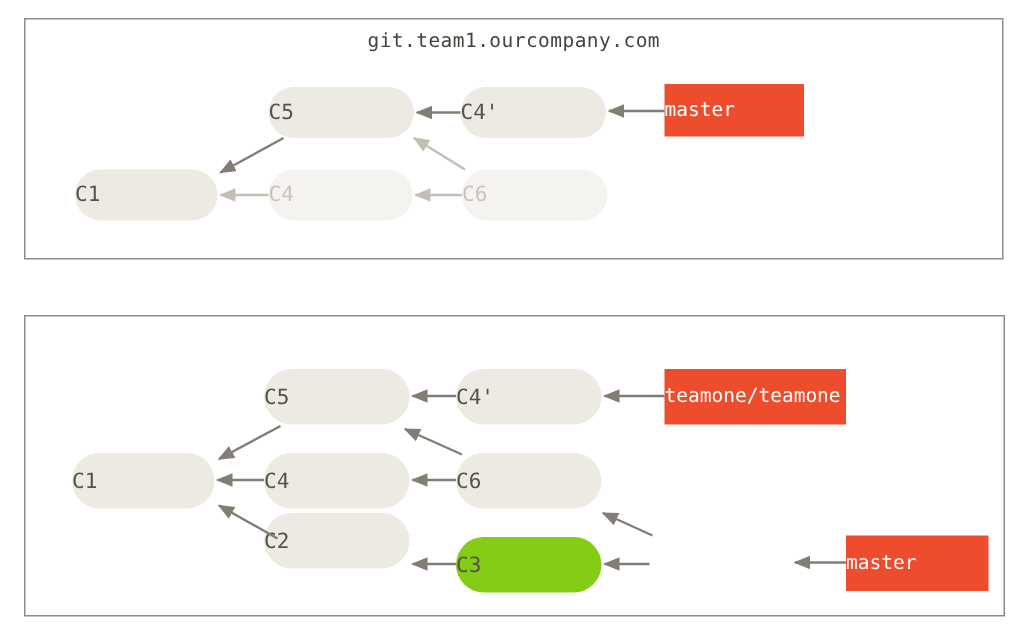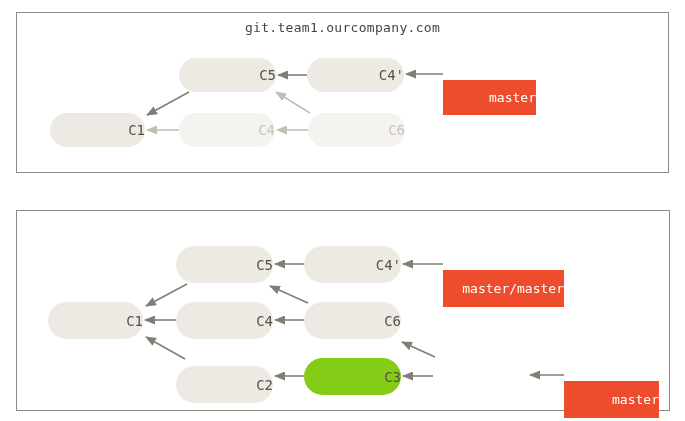--- a/index.html
+++ b/index.html
@@ -25,38 +25,37 @@
     text-align: center;
     font-size: 13px;
     letter-spacing: 0.3px;
     color: #45433e;
     white-space: pre;
   }
   .node {
     position: absolute;
     display: flex;
     align-items: center;
-    justify-content: flex-end;
+    justify-content: flex-start;
     box-sizing: border-box;
     white-space: pre;
   }
   .commit {
     background: #eceae3;
     color: #56524a;
     font-size: 14px;
   }
   .commit.faded {
     background: #f4f3ef;
     color: #c8c4ba;
   }
   .branch {
     background: #ee4d2d;
     color: #ffffff;
     font-size: 13px;
-    margin-top: 24px;
   }
   svg.arrows {
     position: absolute;
     left: 0;
     top: 0;
     overflow: visible;
     pointer-events: none;
   }
 </style>
 </head>
@@ -84,25 +83,25 @@
         <line x1="426" y1="61" x2="389" y2="61" stroke="#837e74" stroke-width="1.6" marker-end="url(#ah-n-0)"></line>
         <line x1="172" y1="79" x2="130" y2="102" stroke="#837e74" stroke-width="1.6" marker-end="url(#ah-n-0)"></line>
         <line x1="162" y1="117" x2="130" y2="117" stroke="#c2beb4" stroke-width="1.6" marker-end="url(#ah-f-0)"></line>
         <line x1="291" y1="117" x2="260" y2="117" stroke="#c2beb4" stroke-width="1.6" marker-end="url(#ah-f-0)"></line>
         <line x1="293" y1="100" x2="259" y2="79" stroke="#c2beb4" stroke-width="1.6" marker-end="url(#ah-f-0)"></line>
       </svg>
     </div>
     <div class="panel" style="left: 16px; top: 210px; width: 654px; height: 201px; border-color: rgb(143, 139, 132);">
       <div class="node commit" style="left: 159px; top: 35px; width: 97px; height: 37px; border-radius: 18.5px; background: rgb(236, 234, 227); color: rgb(86, 82, 74);"><span>C5</span></div>
       <div class="node commit" style="left: 287px; top: 35px; width: 97px; height: 37px; border-radius: 18.5px; background: rgb(236, 234, 227); color: rgb(86, 82, 74);"><span>C4'</span></div>
-      <div class="node branch" style="left: 426px; top: 35px; width: 121px; height: 37px; background: rgb(238, 77, 45); color: rgb(255, 255, 255);"><span>master/master</span></div>
+      <div class="node branch" style="left: 426px; top: 35px; width: 121px; height: 37px; background: rgb(238, 77, 45); color: rgb(255, 255, 255);"><span>teamone/teamone</span></div>
       <div class="node commit" style="left: 31px; top: 91px; width: 95px; height: 37px; border-radius: 18.5px; background: rgb(236, 234, 227); color: rgb(86, 82, 74);"><span>C1</span></div>
       <div class="node commit" style="left: 159px; top: 91px; width: 97px; height: 37px; border-radius: 18.5px; background: rgb(236, 234, 227); color: rgb(86, 82, 74);"><span>C4</span></div>
       <div class="node commit" style="left: 287px; top: 91px; width: 97px; height: 37px; border-radius: 18.5px; background: rgb(236, 234, 227); color: rgb(86, 82, 74);"><span>C6</span></div>
-      <div class="node commit" style="left: 159px; top: 155px; width: 97px; height: 37px; border-radius: 18.5px; background: rgb(236, 234, 227); color: rgb(86, 82, 74);"><span>C2</span></div>
+      <div class="node commit" style="left: 159px; top: 131px; width: 97px; height: 37px; border-radius: 18.5px; background: rgb(236, 234, 227); color: rgb(86, 82, 74);"><span>C2</span></div>
       <div class="node commit" style="left: 287px; top: 147px; width: 97px; height: 37px; border-radius: 18.5px; background: #84cc16; color: rgb(86, 82, 74);"><span>C3</span></div>
       <div class="node branch" style="left: 547px; top: 146px; width: 95px; height: 37px; background: rgb(238, 77, 45); color: rgb(255, 255, 255);"><span>master</span></div>
       <svg class="arrows" width="654" height="201">
         <defs>
           <marker id="ah-n-1" viewBox="0 0 11 9" refX="10" refY="4.5" markerWidth="11" markerHeight="9" markerUnits="userSpaceOnUse" orient="auto">
             <path d="M0,0 L11,4.5 L0,9 Z" fill="#837e74"></path>
           </marker>
           <marker id="ah-f-1" viewBox="0 0 11 9" refX="10" refY="4.5" markerWidth="11" markerHeight="9" markerUnits="userSpaceOnUse" orient="auto">
             <path d="M0,0 L11,4.5 L0,9 Z" fill="#c2beb4"></path>
           </marker>

